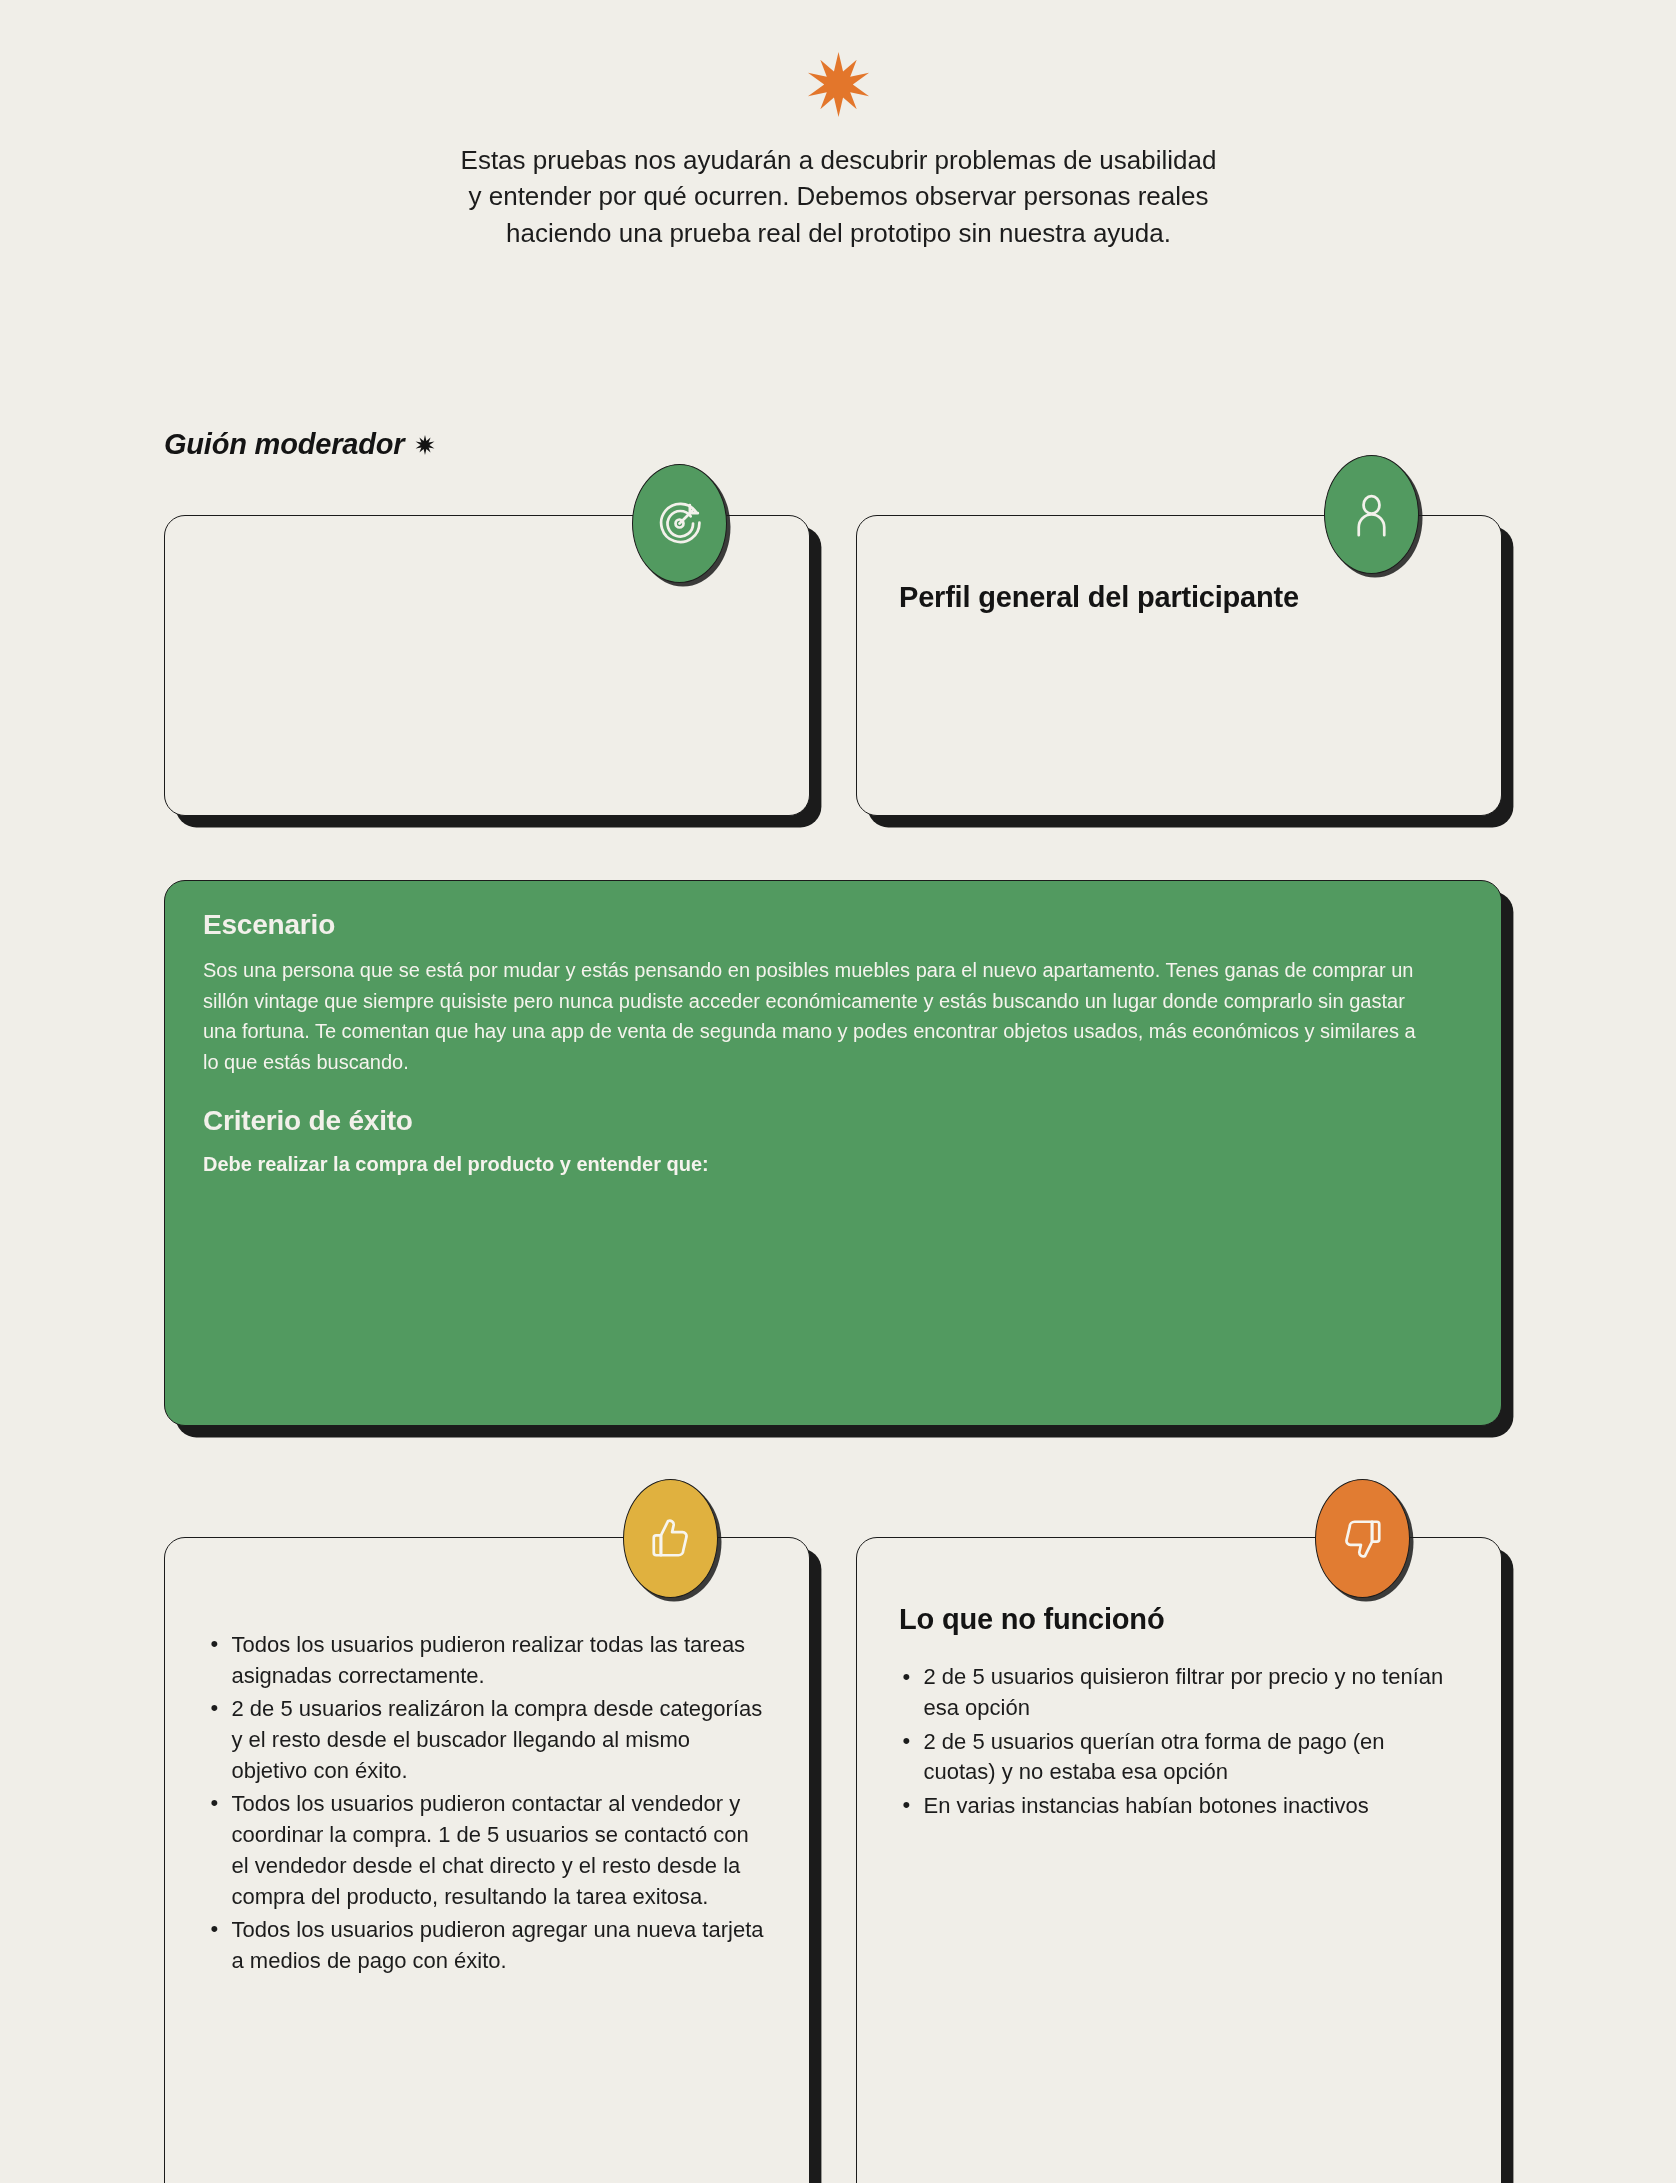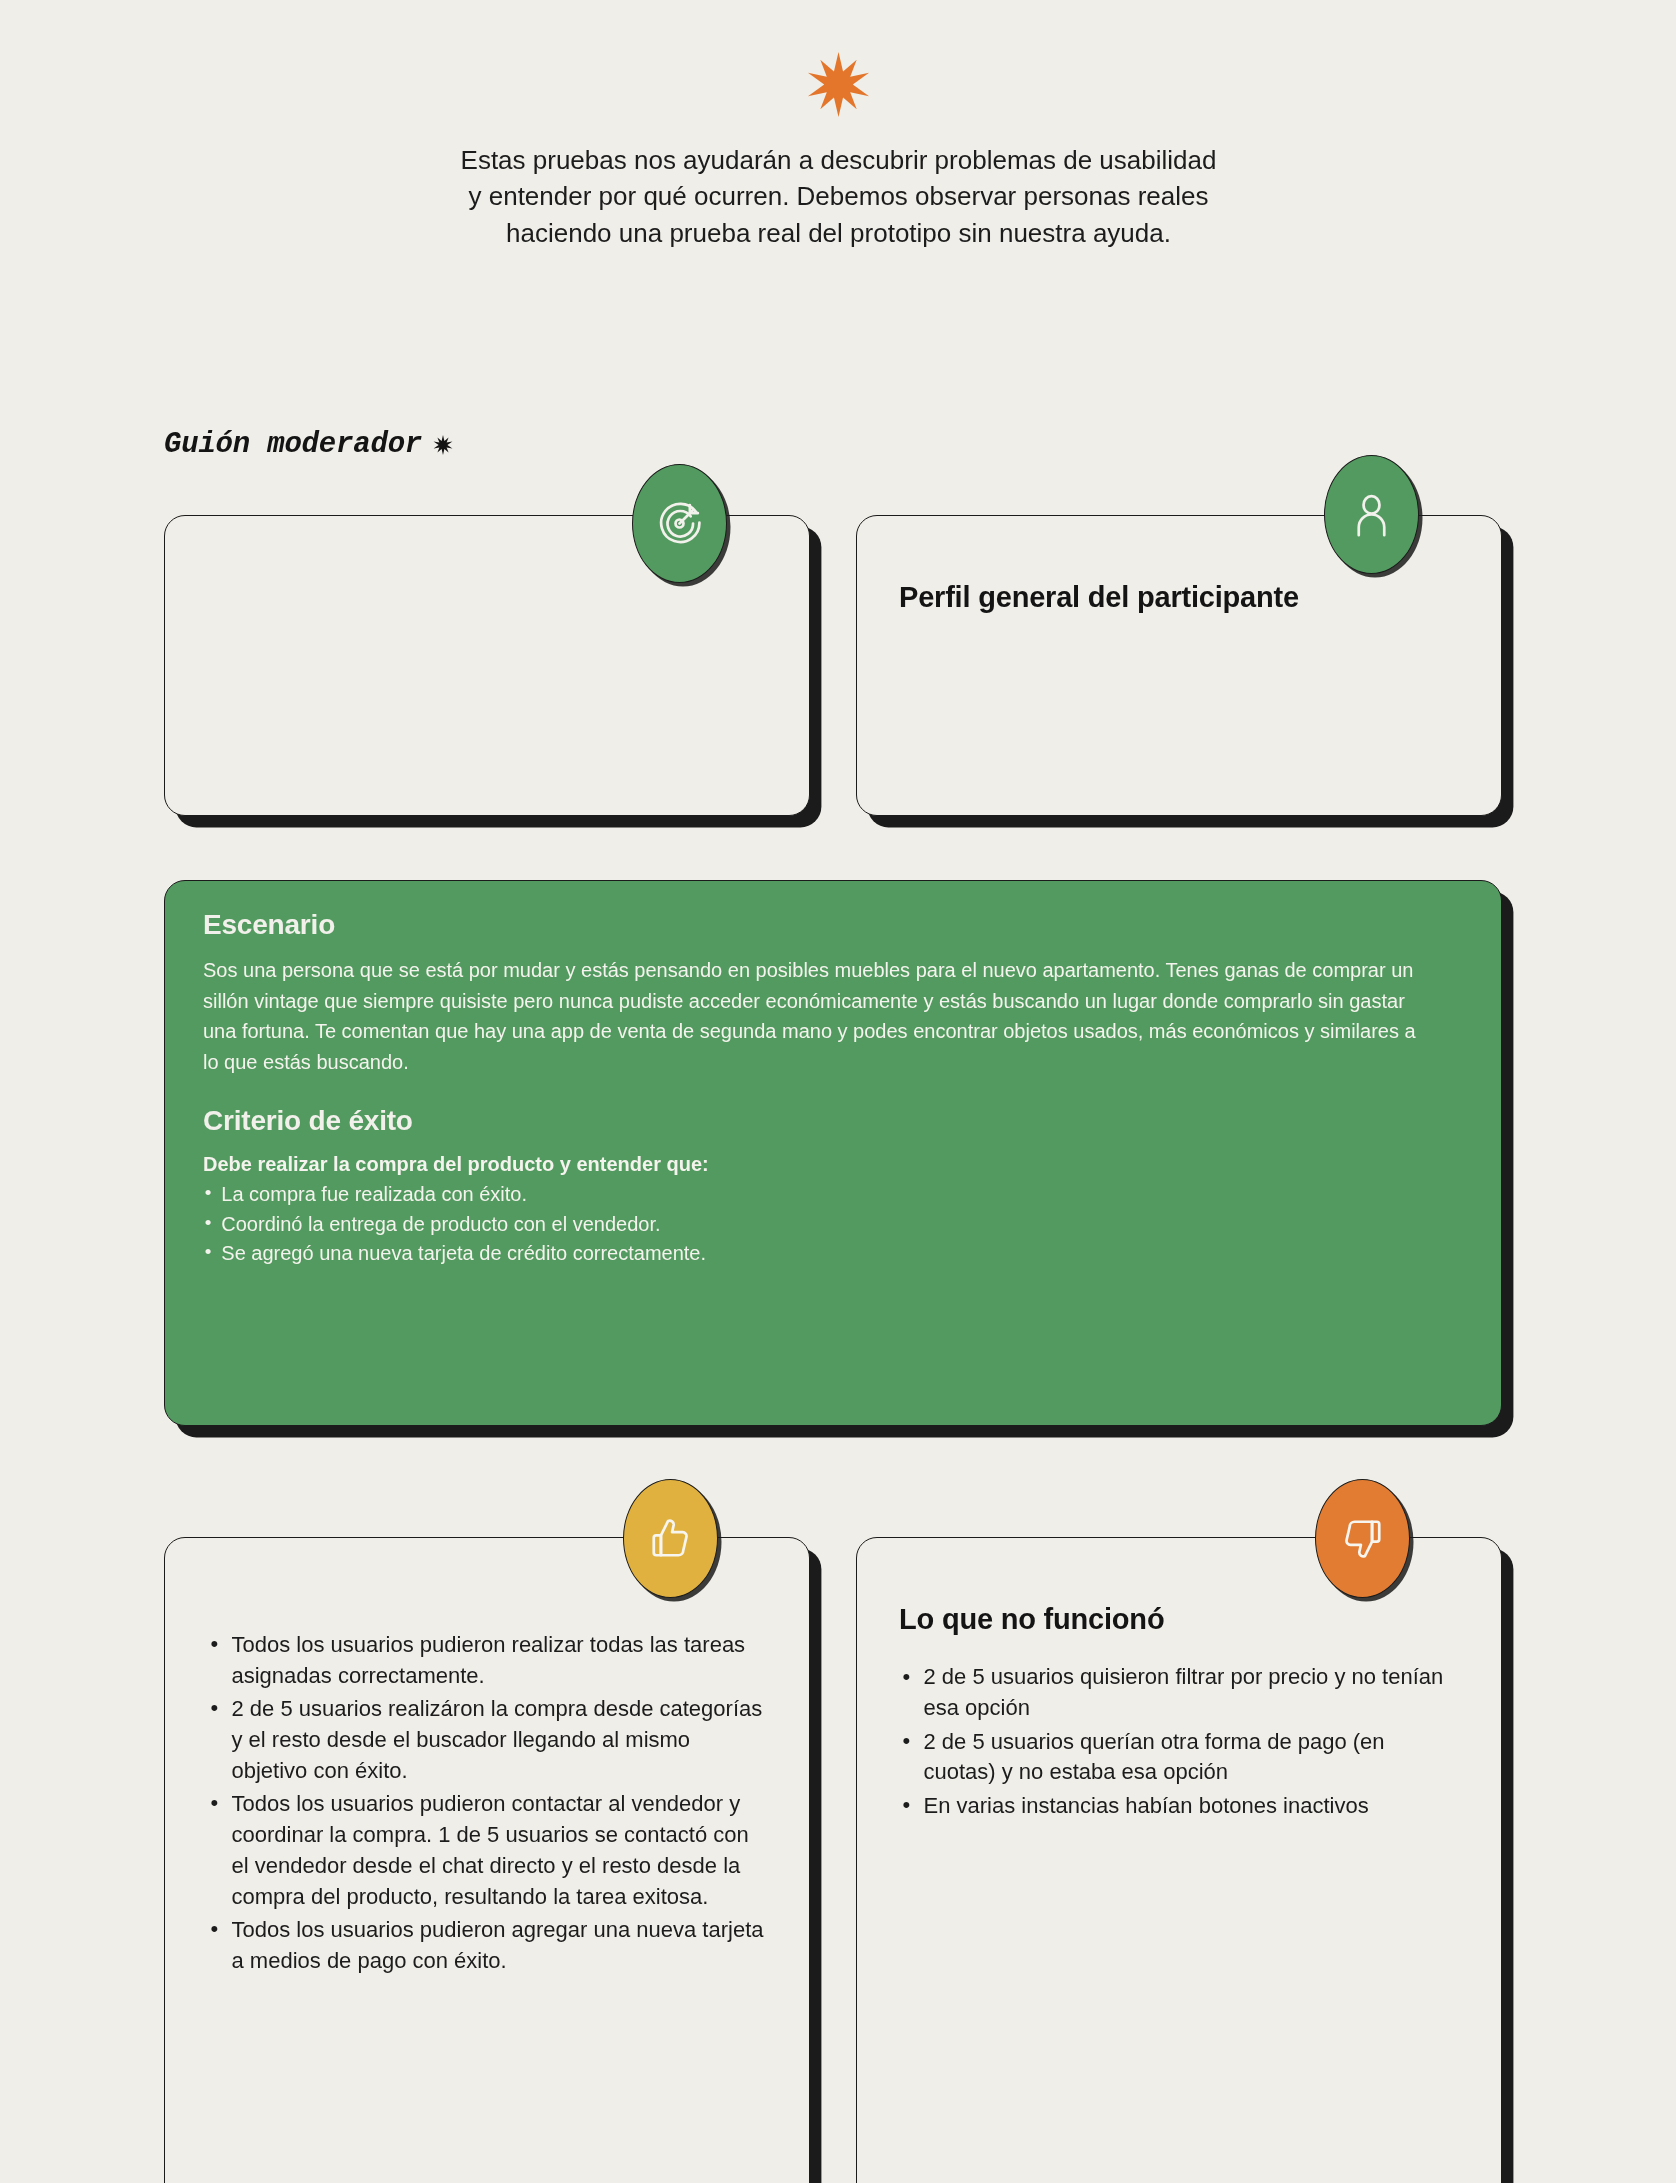--- a/index.html
+++ b/index.html
@@ -50,21 +50,20 @@
   }
 
   
   .section-label-row {
     position: absolute;
     left: 164px;
     top: 428px;
     display: flex;
     align-items: center;
     gap: 10.5px;
-    font-family: Liberation Mono, monospace;
   }
   .section-label {
     font-size: 29px;
     font-weight: 700;
     font-style: italic;
     color: #141414;
     letter-spacing: -0.2px;
   }
   .star-small { width: 20px; height: 20px; display:block; }
 
@@ -227,25 +226,20 @@
     <h2 class="card-title">Perfil general del participante</h2>
   </div>
 </div>
 
 <div class="card green" id="card-escenario" style="left:164px; top:880px; width:1338px; height:546px;">
   <div class="card-inner">
     <h2 class="card-title">Escenario</h2>
     <p class="scenario-text">Sos una persona que se está por mudar y estás pensando en posibles muebles para el nuevo apartamento. Tenes ganas de comprar un sillón vintage que siempre quisiste pero nunca pudiste acceder económicamente y estás buscando un lugar donde comprarlo sin gastar una fortuna. Te comentan que hay una app de venta de segunda mano y podes encontrar objetos usados, más económicos y similares a lo que estás buscando.</p>
     <h3 class="criterio-title">Criterio de éxito</h3>
     <p class="criterio-lead">Debe realizar la compra del producto y entender que:</p>
-    <ul class="bullets">
-      <li>La compra fue realizada con éxito.</li>
-      <li>Coordinó la entrega de producto con el vendedor.</li>
-      <li>Se agregó una nueva tarjeta de crédito correctamente.</li>
-    </ul>
   </div>
 </div>
 
 <div class="card light findings" id="card-funciono" style="left:164px; top:1537px; width:646px; height:701px;">
   <div class="badge yellow" style="left:458px; top:-59px;">
     <span>
       <svg viewBox="0 0 64 64" fill="none" stroke="#F7F5EF" stroke-width="3.4" stroke-linecap="round" stroke-linejoin="round" aria-hidden="true">
         <path d="M20 28h-6a3 3 0 0 0-3 3v19a3 3 0 0 0 3 3h6z"></path>
         <path d="M20 28l9-18a5 5 0 0 1 7 5l-2 9h13a5 5 0 0 1 5 6l-4 17a6 6 0 0 1-6 6H20z"></path>
       </svg>

